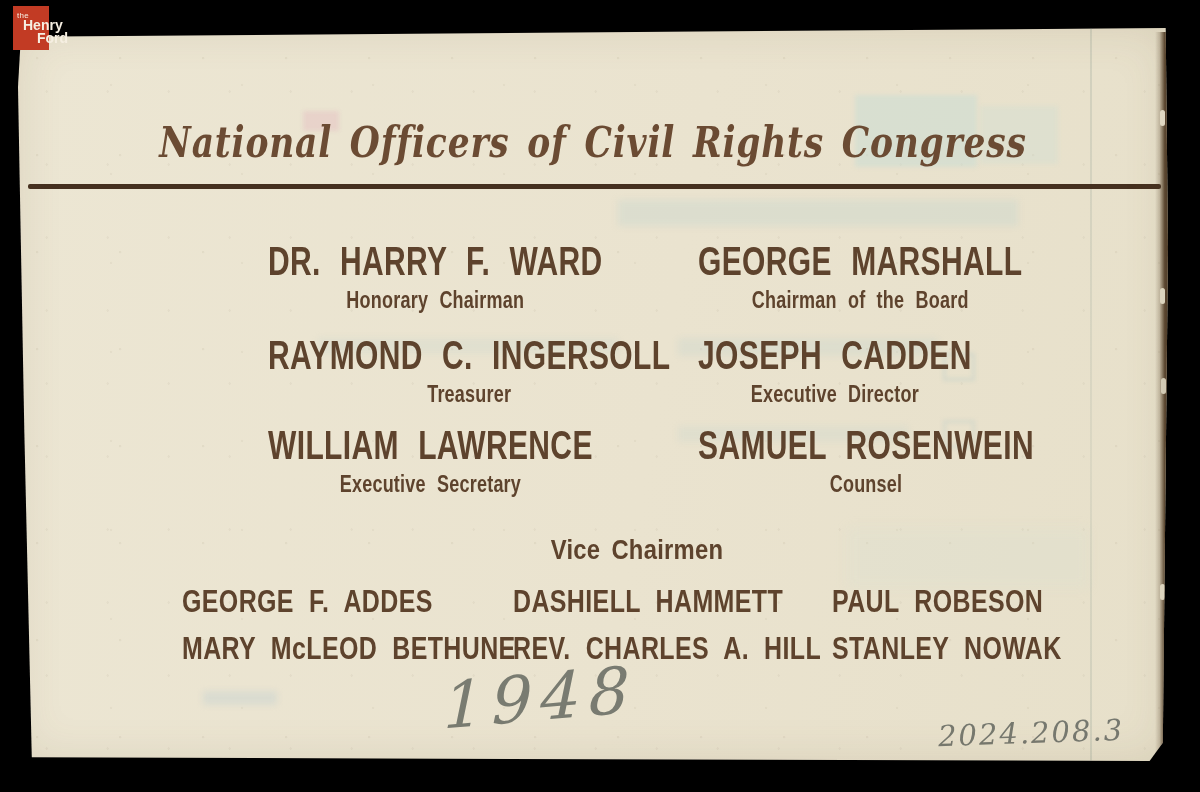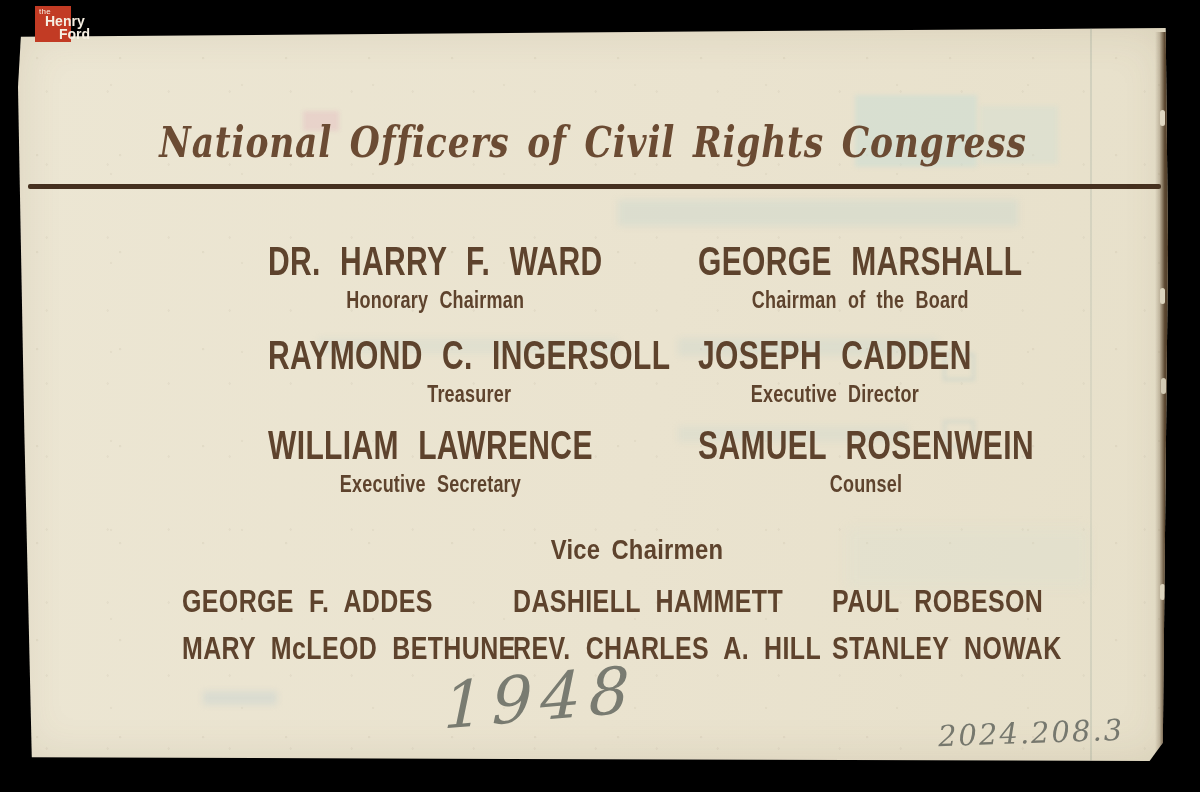--- a/index.html
+++ b/index.html
@@ -6,24 +6,24 @@
   body{
     width:1200px;height:792px;overflow:hidden;
     background:#000;
     font-family:"Liberation Sans", sans-serif;
     position:relative;
   }
   .stage{position:absolute;inset:0;}
 
   
   .hf-logo{
-    position:absolute;left:13px;top:6px;width:36px;height:36px;
+    position:absolute;left:13px;top:6px;width:36px;height:44px;
     background:#c23b24;z-index:9;
     display:flex;flex-direction:column;justify-content:center;
-    padding:2px 0 2px 3px;box-sizing:border-box;color:#f6efe2;margin-left:22px;
+    padding:2px 0 2px 3px;box-sizing:border-box;color:#f6efe2;
   }
   .hf-the{font-size:8px;line-height:8px;font-weight:400;margin-left:1px;letter-spacing:.3px;}
   .hf-henry{font-size:14px;line-height:11px;font-weight:700;margin-left:7px;}
   .hf-ford{font-size:14px;line-height:14px;font-weight:700;margin-left:1px;padding-left:20px;}
 
   
   .paper{
     position:absolute;left:18px;top:28px;width:1150px;height:733px;
     background:linear-gradient(100deg,#ece6d3 0%,#eae3cf 55%,#e7e0ca 100%);
     clip-path:polygon(0.25% 1.2%, 99.8% 0%, 100% 30%, 99.55% 97.5%, 98.4% 100%, 1.2% 99.5%, 0.55% 55%, 0% 8%);

